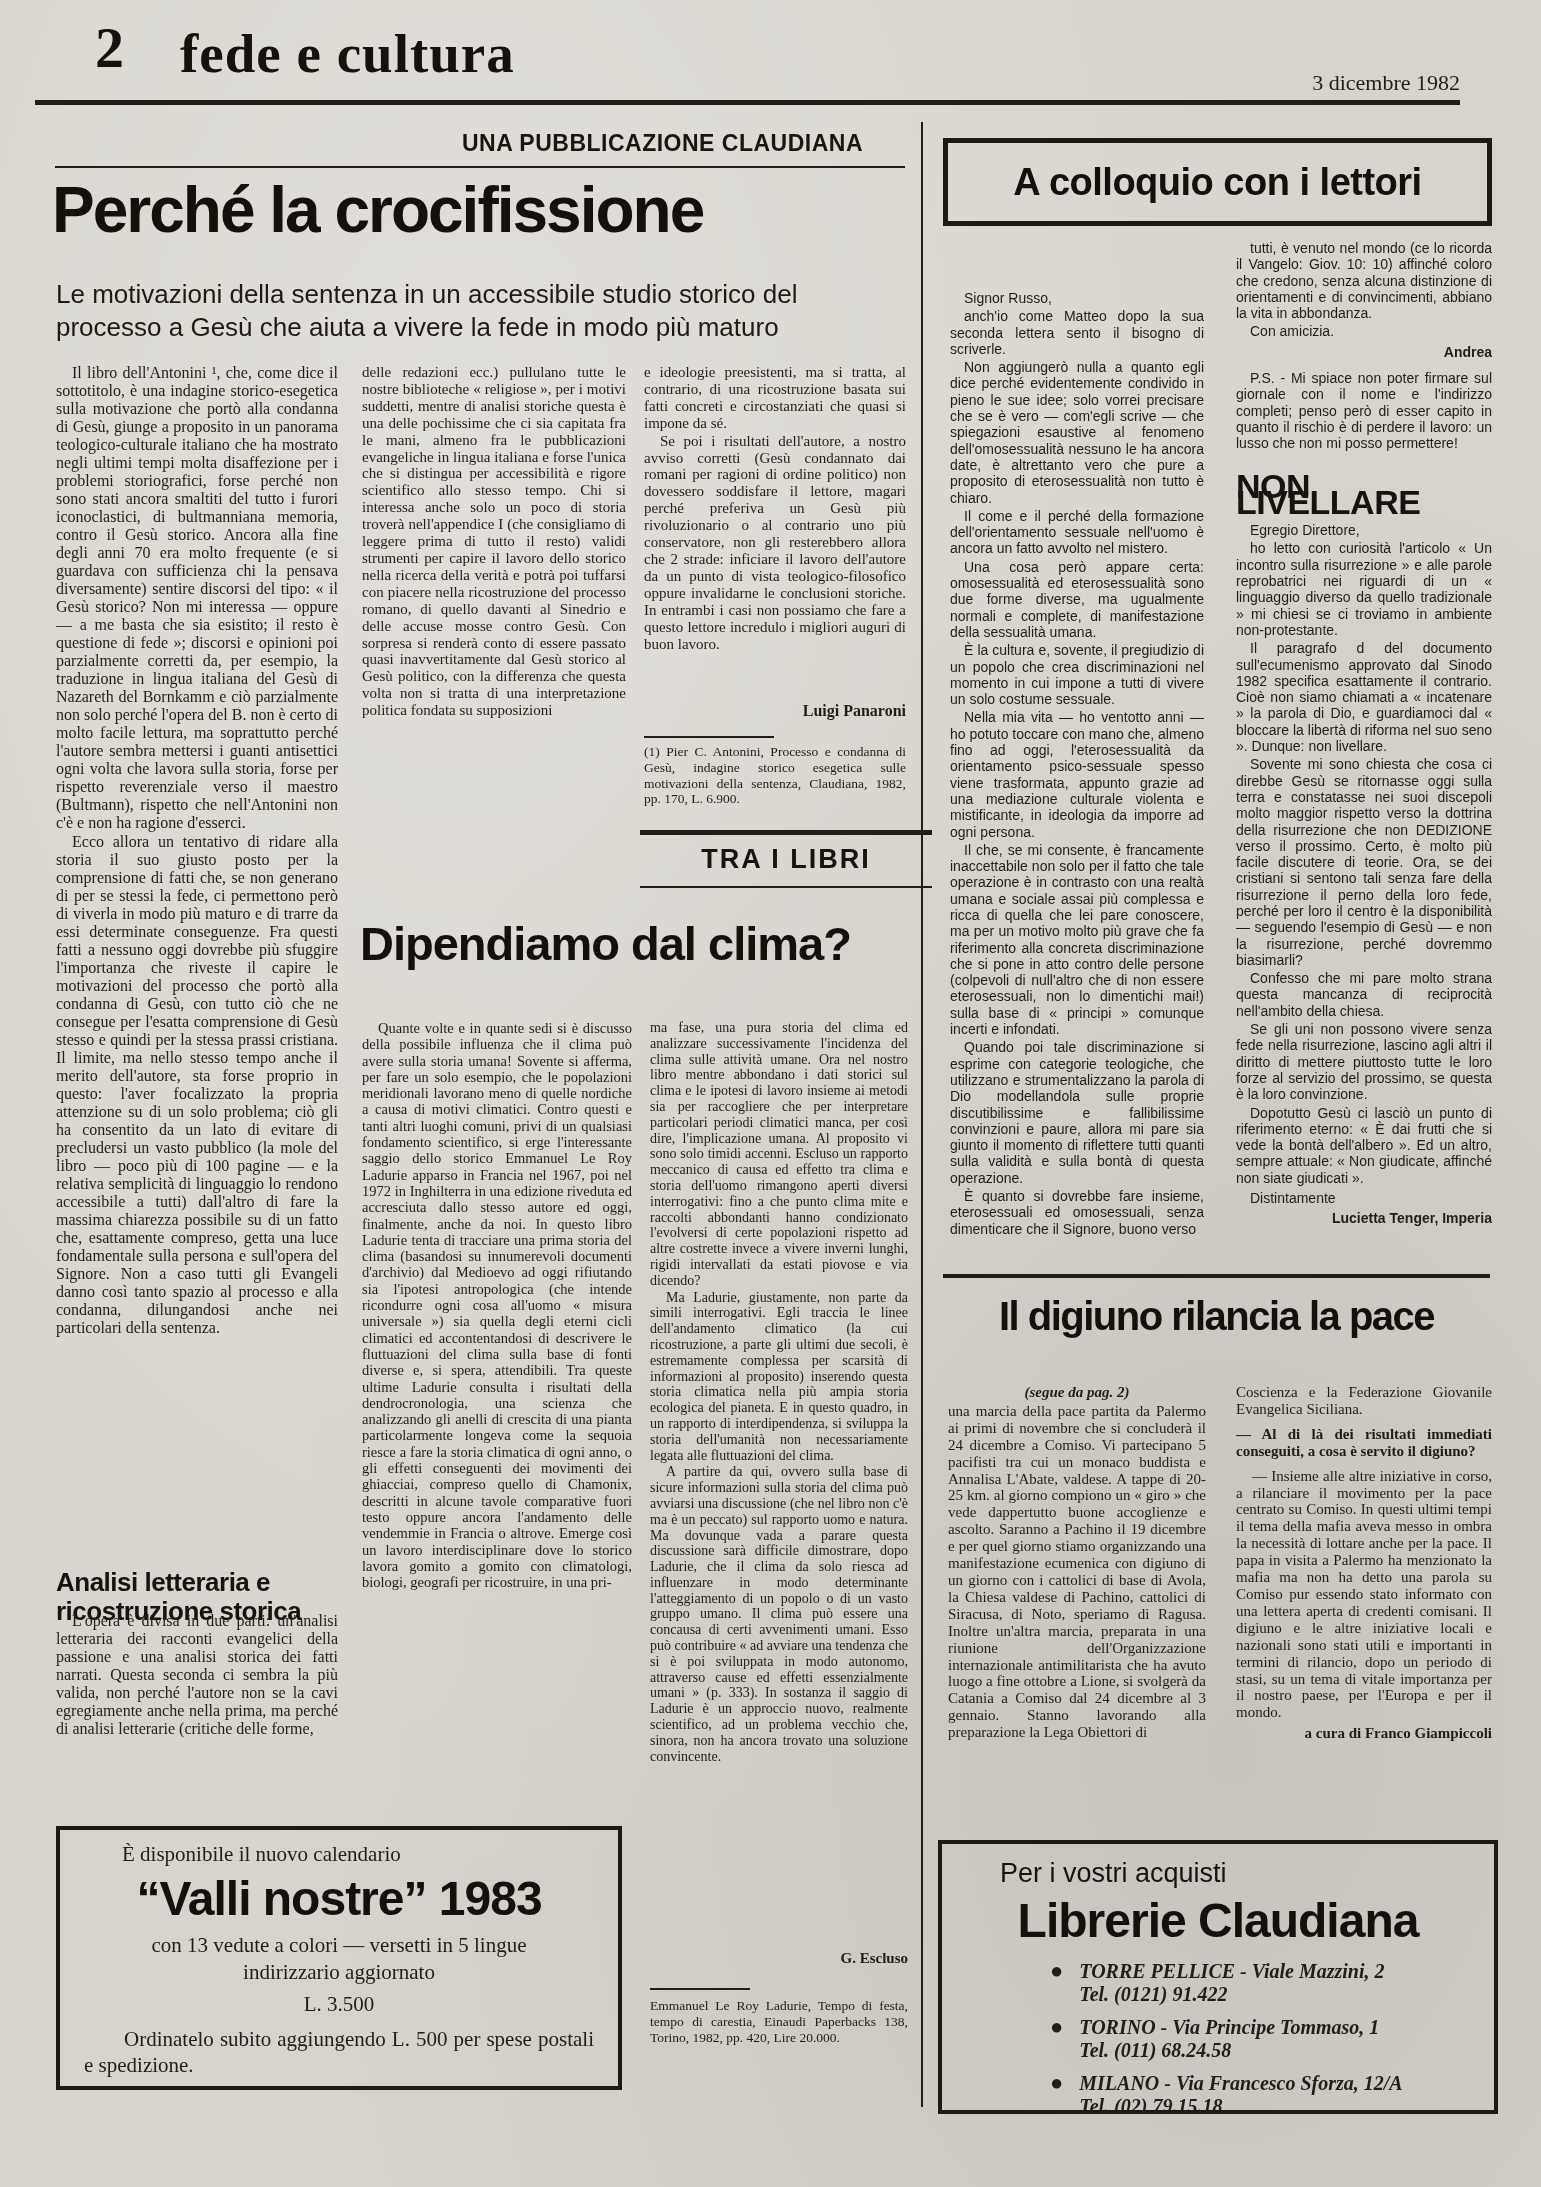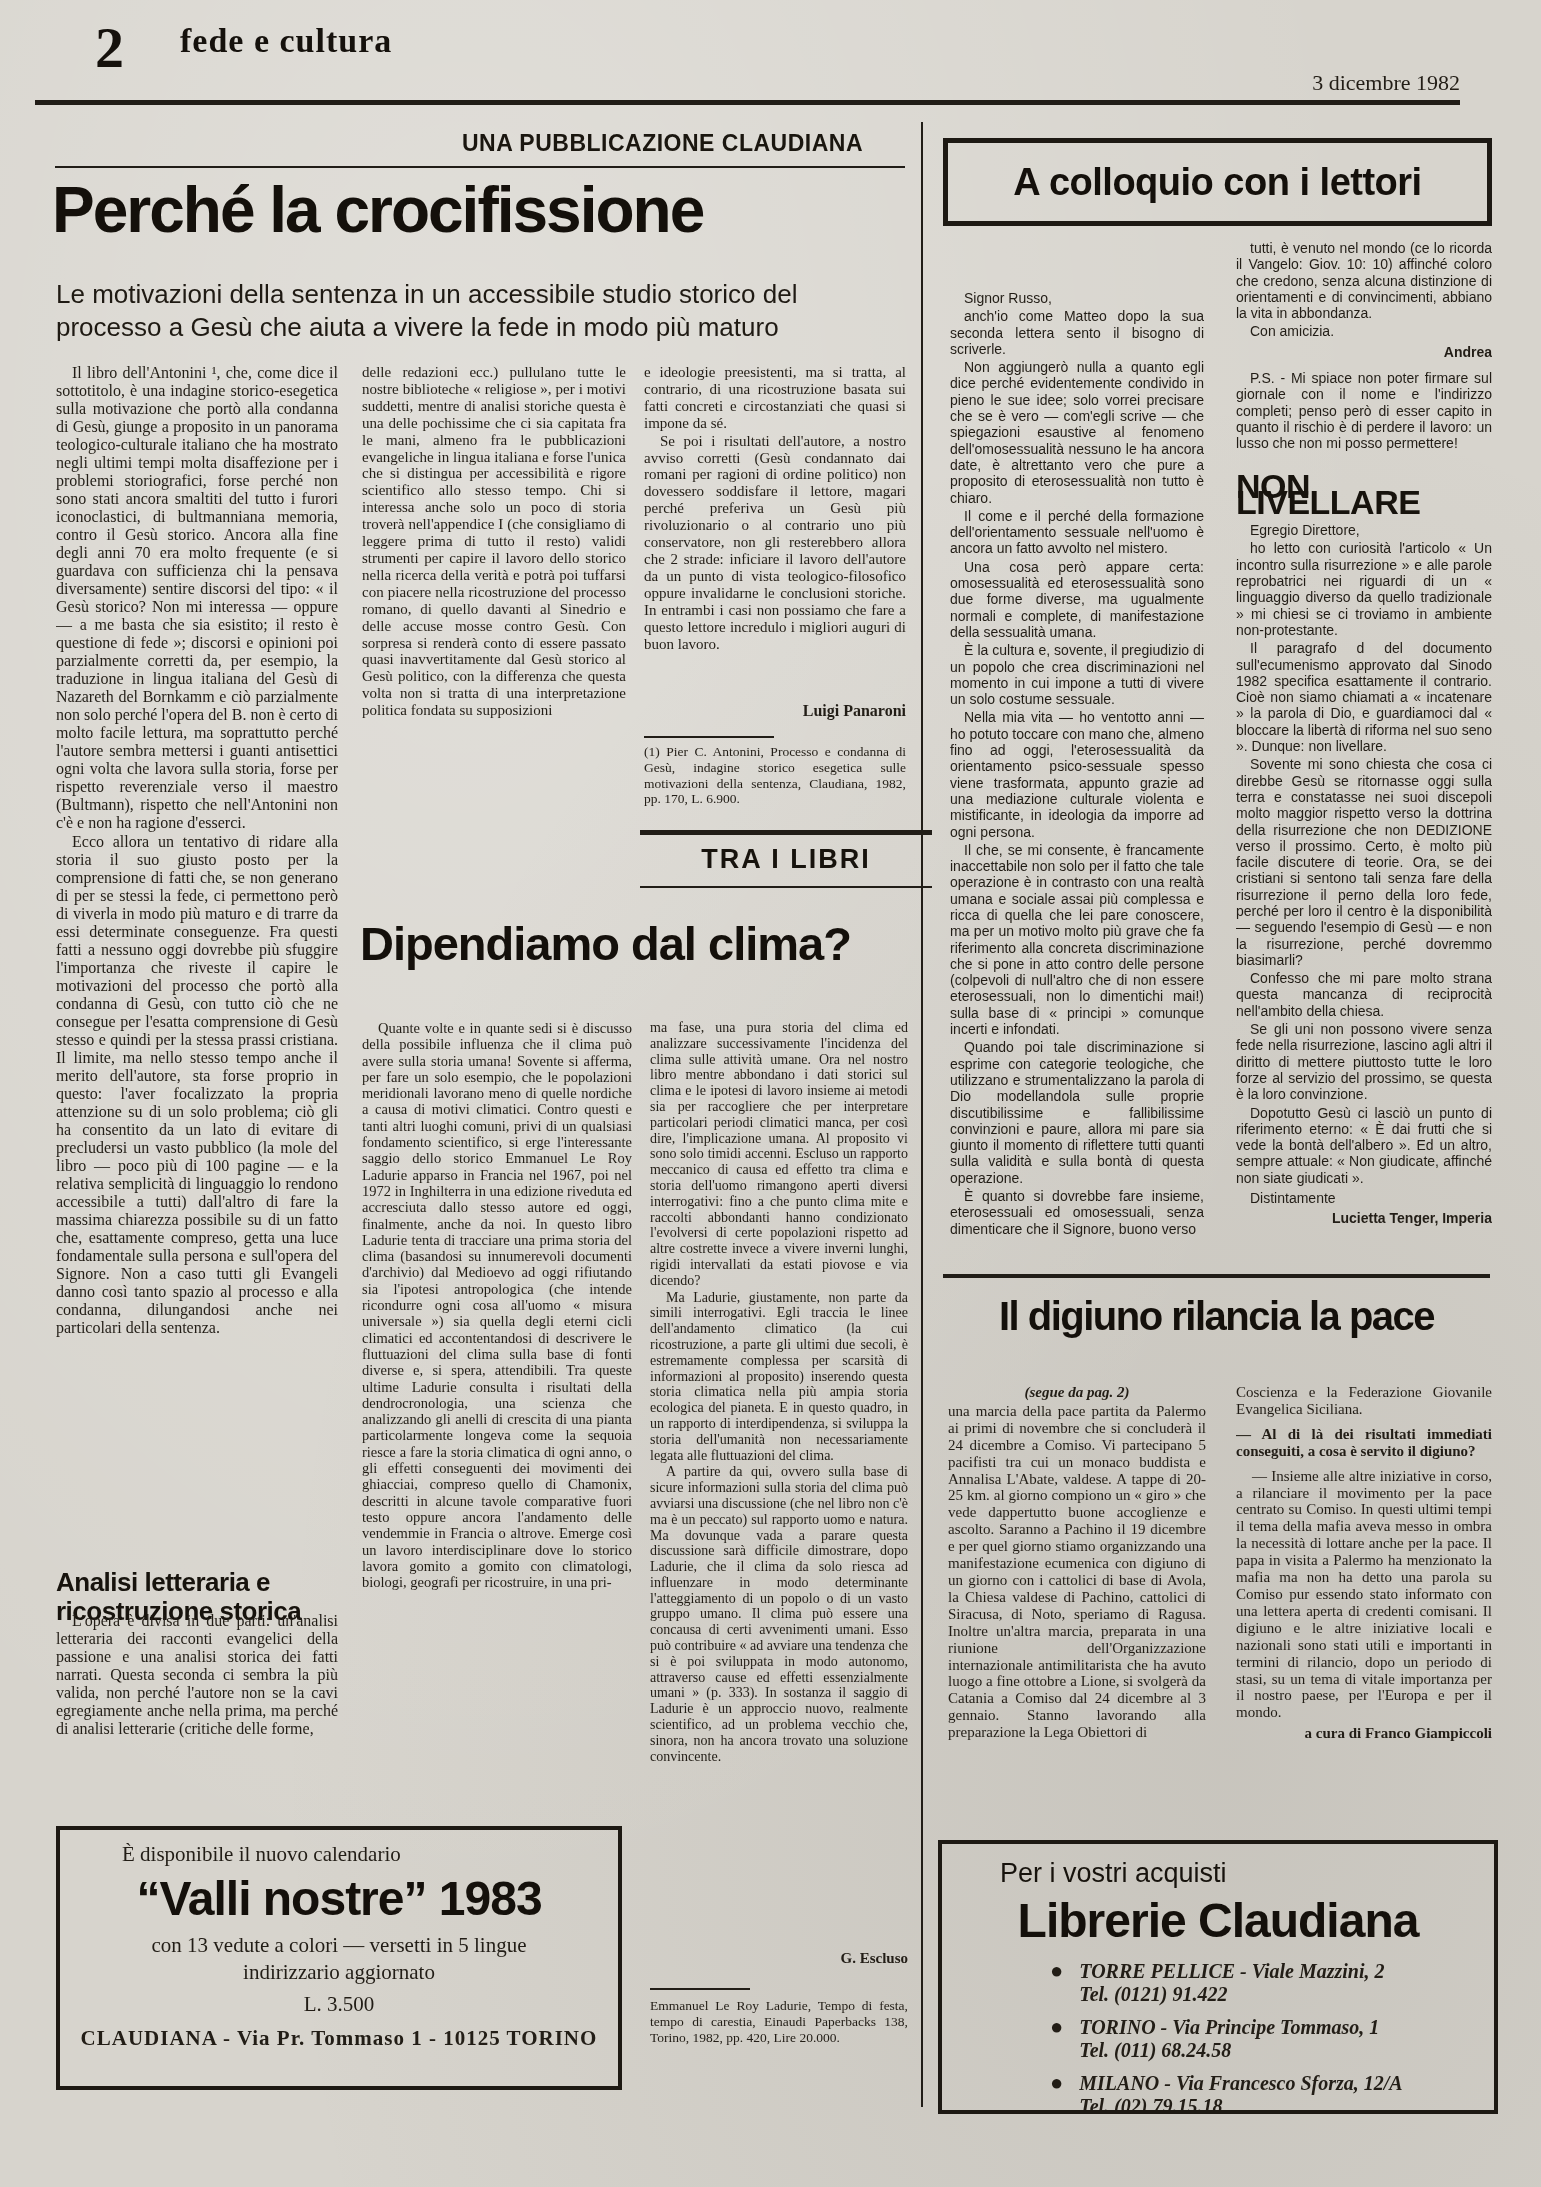--- a/index.html
+++ b/index.html
@@ -11,21 +11,21 @@
     color:#221d16;font-family:"Liberation Serif", serif;overflow:hidden;
   }
   .abs{position:absolute;}
   .sans{font-family:"Liberation Sans", sans-serif;}
   .rule{background:#211d17;}
   .para{margin:0 0 1px 0;text-indent:16px;text-align:justify;}
   .noind{text-indent:0;}
   .col{overflow:hidden;}
   
   .pagenum{font-size:58px;font-weight:bold;color:#15110c;}
-  .sectitle{font-size:34px;font-weight:bold;letter-spacing:1px;color:#15110c;}
+  .sectitle{font-size:55px;font-weight:bold;letter-spacing:1px;color:#15110c;}
   .date{font-size:22px;text-align:right;}
   
   .kicker{font-size:23px;font-weight:bold;text-align:center;letter-spacing:.5px;color:#1a160f;}
   .headline-xl{font-size:64px;font-weight:bold;letter-spacing:-2px;color:#14100b;line-height:1;}
   .subtitle{font-size:26px;line-height:1.25;color:#1f1a13;}
   .body-a{font-size:16px;line-height:18px;}
   .body-b{font-size:15px;line-height:16.9px;}
   .body-c{font-size:14.5px;line-height:16.3px;}
   .body-d{font-size:14px;line-height:15.8px;}
   .subhead{font-size:26px;line-height:1.12;font-weight:bold;letter-spacing:-.5px;color:#17130d;}
@@ -173,20 +173,21 @@
       </div>
     <div class="sig" style="font-size:15px;">a cura di Franco Giampiccoli</div>
   </div>
 
   <div class="abs adbox" style="left:56px;top:1826px;width:558px;height:256px;">
     <div class="ad-intro">È disponibile il nuovo calendario</div>
     <div class="ad-title sans">“Valli nostre” 1983</div>
     <div class="ad-line">con 13 vedute a colori — versetti in 5 lingue</div>
     <div class="ad-line">indirizzario aggiornato</div>
     <div class="ad-line" style="margin-top:4px;">L. 3.500</div>
+    <div class="ad-order">Ordinatelo subito aggiungendo L. 500 per spese postali e spedizione.</div>
     <div class="ad-pub"><b>CLAUDIANA - Via Pr. Tommaso 1 - 10125 TORINO</b></div>
 
   </div>
 
   <div class="abs adbox" style="left:938px;top:1840px;width:552px;height:266px;">
     <div class="shop-kicker sans">Per i vostri acquisti</div>
     <div class="shop-title sans">Librerie Claudiana</div>
     <div class="store">
       <span class="bullet">●</span>
       <span><span>TORRE PELLICE - Viale Mazzini, 2</span><br><span>Tel. (0121) 91.422</span></span>

